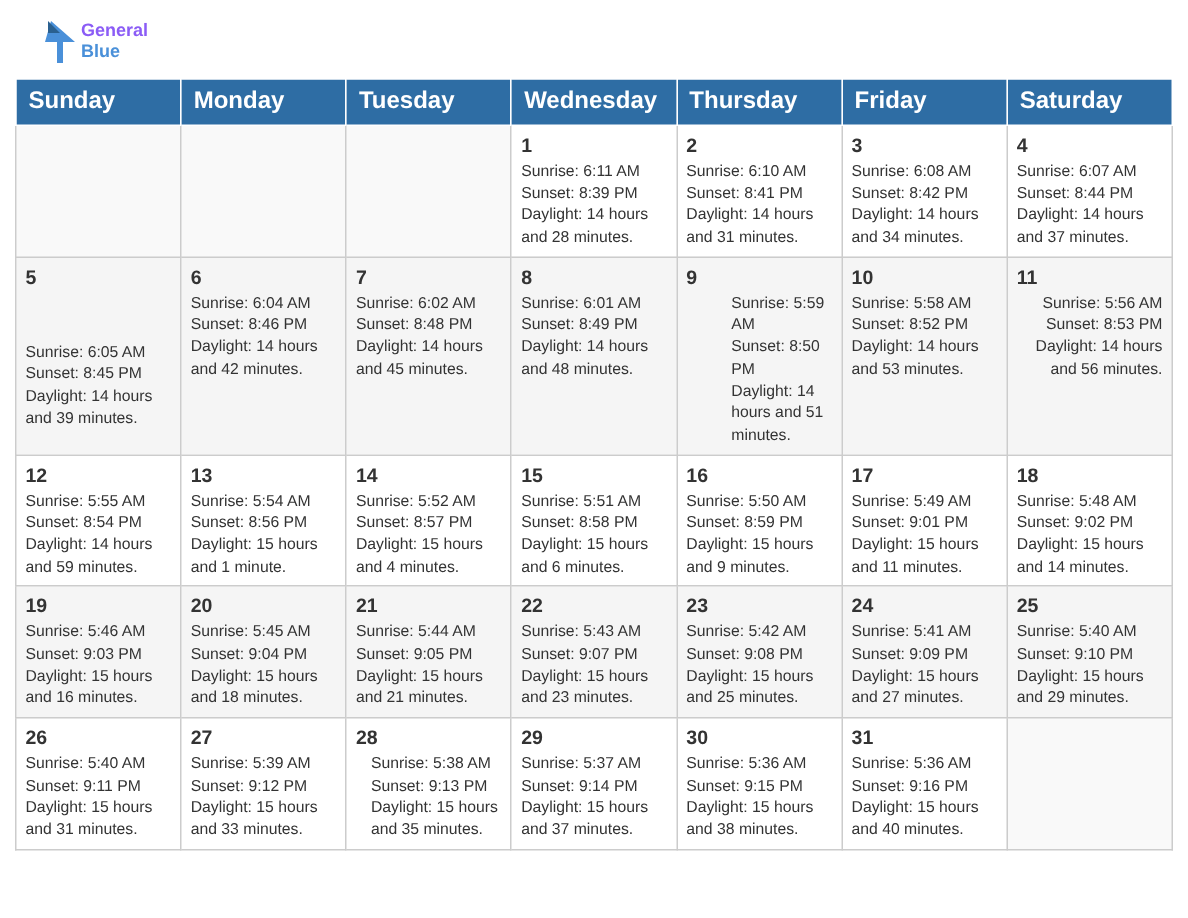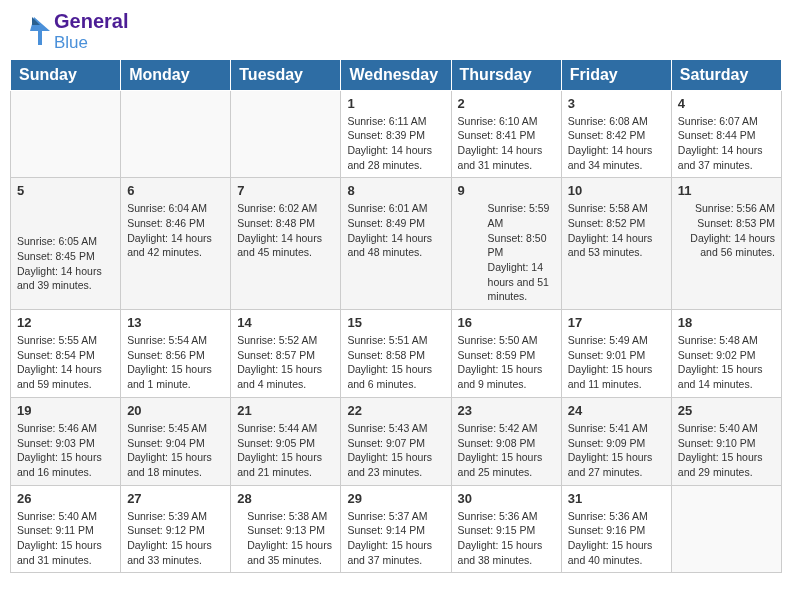--- a/index.html
+++ b/index.html
@@ -82,22 +82,22 @@
 </head>
 <body>
 
 <div class="header-area">
   <div class="logo">
   <svg width="36" height="36" viewBox="0 0 36 36">
     <polygon points="20,4 36,18 28,18 28,32 24,32 24,18 16,18" fill="#4a90d9"></polygon>
     <polygon points="18,4 26,12 18,12" fill="#2a6090"></polygon>
   </svg>
   <div>
-    <div style="font-size:20px;font-weight:bold;color:#4c1d95;line-height:1.15;">General</div>
-    <div style="font-size:17px;font-weight:normal;color:#4a90d9;line-height:1.15;">Blue</div>
+    <div style="font-size:12px;font-weight:bold;color:#8b5cf6;line-height:1.15;">General</div>
+    <div style="font-size:12px;font-weight:bold;color:#4a90d9;line-height:1.15;">Blue</div>
   </div>
 </div>
   <div class="title-area">
     <div class="month-year"></div>
     <div class="location"></div>
   </div>
 </div>
 
 <table class="calendar">
   <thead>

